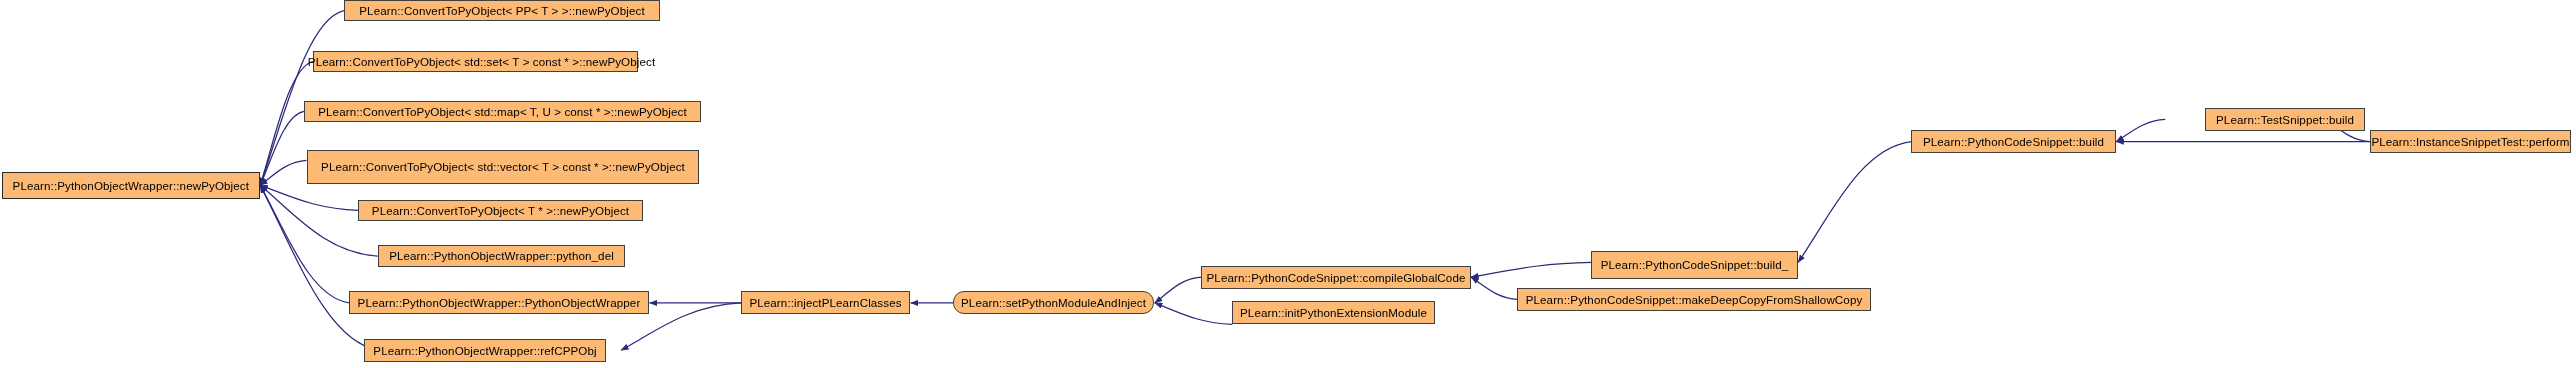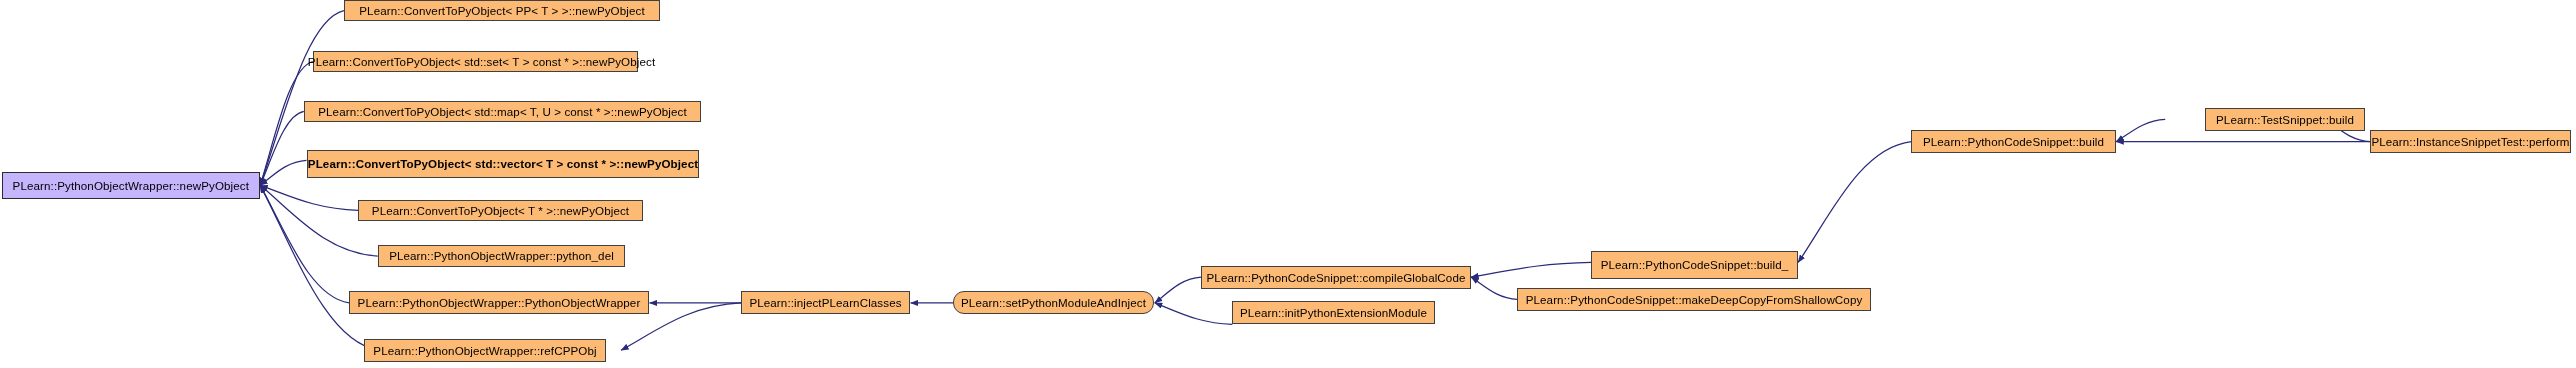--- a/index.html
+++ b/index.html
@@ -32,21 +32,21 @@
     font-size: 11.6px;
     line-height: 1;
     display: flex;
     align-items: center;
     justify-content: center;
     white-space: nowrap;
     letter-spacing: 0.1px;
     z-index: 2;
   }
   .node.root {
-    background: #c4b5fd;
+    background: #fdba74;
     border-color: #2b2b2b;
   }
 </style>
 </head>
 <body>
 
 <div id="canvas">
   <svg id="edges" viewBox="0 0 2891 413" xmlns="http://www.w3.org/2000/svg">
       <defs>
         <marker id="ah" markerWidth="9" markerHeight="7" refX="8.5" refY="3.5" orient="auto" markerUnits="userSpaceOnUse">
@@ -70,21 +70,21 @@
       <path d="M1703,336 C1679.6,334.75 1665.56,320.5 1651,311" fill="none" stroke="#2a2a7a" stroke-width="1.4" marker-end="url(#ah)"></path>
       <path d="M2145,159 C2087.85,165.775 2053.56,243.01 2018,294.5" fill="none" stroke="#2a2a7a" stroke-width="1.4" marker-end="url(#ah)"></path>
       <path d="M2430,134 C2405.25,135.25 2390.4,149.5 2375,159" fill="none" stroke="#2a2a7a" stroke-width="1.4" marker-end="url(#ah)"></path>
       <path d="M2660,159 L2375,159" fill="none" stroke="#2a2a7a" stroke-width="1.4" marker-end="url(#ah)"></path>
       <path d="M2660,159 C2637.5,157.75 2624,143.5 2610,134" fill="none" stroke="#2a2a7a" stroke-width="1.4" marker-end="url(#ah)"></path>
     </svg>
 <div class="node root" style="left: 1.8px; top: 172px; width: 258px; height: 27px;">PLearn::PythonObjectWrapper::newPyObject</div>
     <div class="node" style="left: 344px; top: 0px; width: 316px; height: 21.4px;">PLearn::ConvertToPyObject&lt; PP&lt; T &gt; &gt;::newPyObject</div>
     <div class="node" style="left: 313px; top: 51px; width: 325px; height: 21.4px; padding-left: 12px;">PLearn::ConvertToPyObject&lt; std::set&lt; T &gt; const * &gt;::newPyObject</div>
     <div class="node" style="left: 304px; top: 101px; width: 397px; height: 21.4px;">PLearn::ConvertToPyObject&lt; std::map&lt; T, U &gt; const * &gt;::newPyObject</div>
-    <div class="node" style="left: 307px; top: 150px; width: 392px; height: 28px; font-weight: bold;">PLearn::ConvertToPyObject&lt; std::vector&lt; T &gt; const * &gt;::newPyObject</div>
+    <div class="node" style="left: 307px; top: 150px; width: 392px; height: 34px;">PLearn::ConvertToPyObject&lt; std::vector&lt; T &gt; const * &gt;::newPyObject</div>
     <div class="node" style="left: 358px; top: 200px; width: 285px; height: 21.4px;">PLearn::ConvertToPyObject&lt; T * &gt;::newPyObject</div>
     <div class="node" style="left: 378px; top: 245px; width: 247px; height: 22px;">PLearn::PythonObjectWrapper::python_del</div>
     <div class="node" style="left: 349px; top: 291px; width: 300px; height: 23px; text-align: right;">PLearn::PythonObjectWrapper::PythonObjectWrapper</div>
     <div class="node" style="left: 364px; top: 339px; width: 242px; height: 23px;">PLearn::PythonObjectWrapper::refCPPObj</div>
     <div class="node" style="left: 741px; top: 291px; width: 169px; height: 23px;">PLearn::injectPLearnClasses</div>
     <div class="node" style="left: 953px; top: 291px; width: 201px; height: 23px; border-radius: 11px;">PLearn::setPythonModuleAndInject</div>
     <div class="node" style="left: 1201px; top: 266px; width: 270px; height: 23px;">PLearn::PythonCodeSnippet::compileGlobalCode</div>
     <div class="node" style="left: 1232px; top: 301px; width: 203px; height: 23px;">PLearn::initPythonExtensionModule</div>
     <div class="node" style="left: 1591px; top: 251px; width: 207px; height: 28px;">PLearn::PythonCodeSnippet::build_</div>
     <div class="node" style="left: 1517px; top: 288px; width: 354px; height: 23px;">PLearn::PythonCodeSnippet::makeDeepCopyFromShallowCopy</div>

